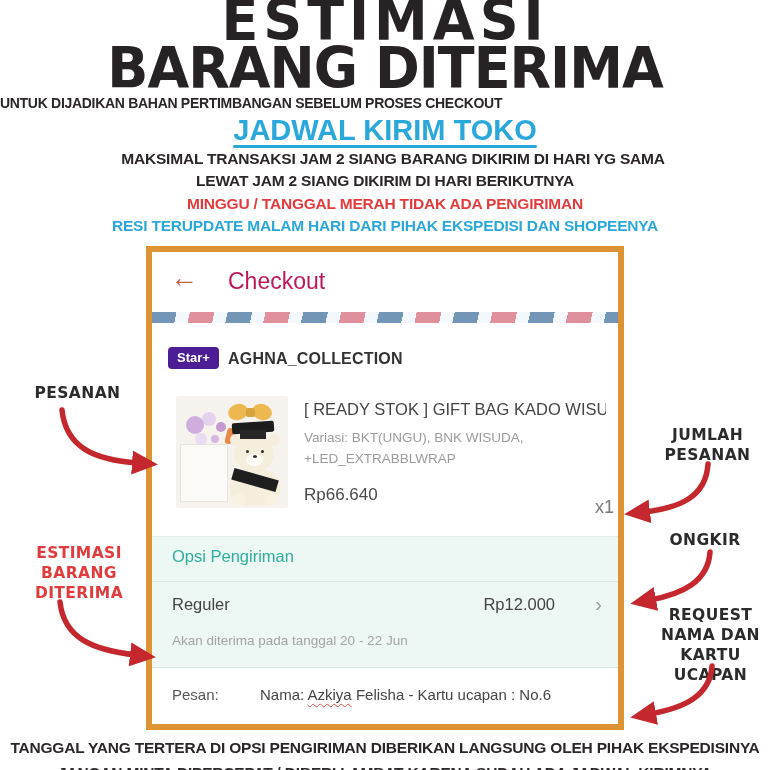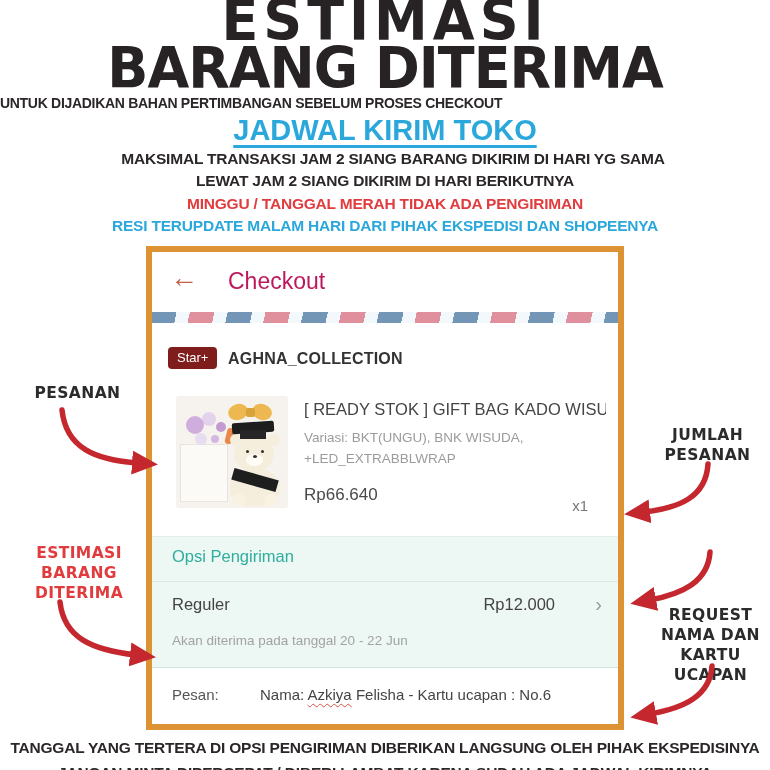--- a/index.html
+++ b/index.html
@@ -27,21 +27,21 @@
   .phone{left:146px;top:246px;width:478px;height:484px;box-sizing:border-box;
          border:6px solid #dd9333;background:#fff;z-index:10;}
   .ph-in{position:absolute;left:0;top:0;width:466px;height:472px;}
   .back-arrow{left:18px;top:12px;font-size:28px;color:#c2604a;line-height:1;}
   .chk-title{left:76px;top:16px;font-size:23px;color:#be185d;}
   .stripe{left:0;top:60px;width:466px;height:11px;
           background-image:repeating-linear-gradient(102deg,
             #7396b6 0 24px,rgba(0,0,0,0) 24px 37px,
             #e0909c 37px 61px,rgba(0,0,0,0) 61px 74px);
           background-color:#f3f8fc;}
-  .badge{left:16px;top:95px;background:#7f1d1d;color:#fff;font-size:13px;font-weight:normal;
+  .badge{left:16px;top:95px;background:#4c1d95;color:#fff;font-size:13px;font-weight:bold;
          padding:3px 9px;border-radius:4px;line-height:1.2;}
   .shop-name{left:76px;top:98px;font-size:16px;font-weight:bold;color:#333;letter-spacing:0.2px;}
 
   
   .prod-img{left:24px;top:144px;width:112px;height:112px;background:#f6f3ef;border-radius:3px;
             overflow:hidden;}
   .pi-box{left:4px;top:48px;width:46px;height:56px;background:#fbfaf7;border:1px solid #e8e3dc;}
   .pi-flowers{left:10px;top:20px;width:18px;height:18px;border-radius:50%;background:#cfaede;
               box-shadow:14px -6px 0 -2px #e2d2ec,26px 2px 0 -4px #c39ad1,
                          6px 14px 0 -3px #e8dcf0,20px 14px 0 -5px #d4b8e2;}
@@ -66,21 +66,21 @@
   .pi-body{left:54px;top:72px;width:50px;height:38px;background:#f6eedd;border-radius:50% 50% 40% 40%;}
   .pi-sash{left:56px;top:78px;width:46px;height:12px;background:#1e1e1e;transform:rotate(16deg);}
   .pi-paw1,.pi-paw2{width:14px;height:12px;background:#f9f2e3;border-radius:50%;top:98px;}
   .pi-paw1{left:56px;} .pi-paw2{left:88px;}
 
   .prod-title{left:152px;top:148px;width:302px;font-size:16.5px;color:#454545;white-space:nowrap;
               overflow:hidden;}
   .prod-var1{left:152px;top:178px;font-size:13.5px;color:#9b9b9b;}
   .prod-var2{left:152px;top:199px;font-size:13.5px;color:#9b9b9b;}
   .prod-price{left:152px;top:233px;font-size:17px;color:#4a4a4a;}
-  .prod-qty{right:30px;top:245px;font-size:15px;color:#777;}
+  .prod-qty{right:4px;top:245px;font-size:18px;color:#777;}
 
   
   .ship{left:0;top:284px;width:466px;height:132px;background:#edf7f3;
         border-top:1px solid #e3eee8;border-bottom:1px solid #cfe4db;box-sizing:border-box;}
   .ship-title{left:20px;top:10px;font-size:16.5px;color:#2fae9e;}
   .ship-div{left:0;top:44px;width:466px;height:1px;background:#dde8e2;}
   .ship-method{left:20px;top:58px;font-size:16.5px;color:#444;}
   .ship-cost{right:63px;top:58px;font-size:16.5px;color:#444;}
   .ship-chev{right:16px;top:56px;font-size:20px;color:#999;}
   .ship-est{left:20px;top:96px;font-size:13.5px;color:#a3a3a3;}
@@ -169,20 +169,21 @@
 
       <div class="abs msg-label">Pesan:</div>
       <div class="abs msg-value"><span>Nama: </span><span class="msg-hl">Azkiya</span><span> Felisha - Kartu ucapan : No.6</span></div>
 
     </div>
   </div>
 
   <div class="abs ann ann-pesanan">PESANAN</div>
   <div class="abs ann ann-estimasi">ESTIMASI BARANG DITERIMA</div>
   <div class="abs ann ann-jumlah">JUMLAH PESANAN</div>
+  <div class="abs ann ann-ongkir">ONGKIR</div>
   <div class="abs ann ann-request">REQUEST NAMA DAN KARTU UCAPAN</div>
 
   <svg class="arrows" viewBox="0 0 770 770">
     <defs>
       <marker id="ah" markerUnits="userSpaceOnUse" markerWidth="26" markerHeight="24" refX="6" refY="12" orient="auto">
         <path d="M0,0 L26,12 L0,24 Z" fill="#c4272e"></path>
       </marker>
     </defs>
     <g stroke="#c4272e" stroke-width="5.5" fill="none" stroke-linecap="round">
       <path d="M62,410 C66,448 95,460 138,463" marker-end="url(#ah)"></path>

